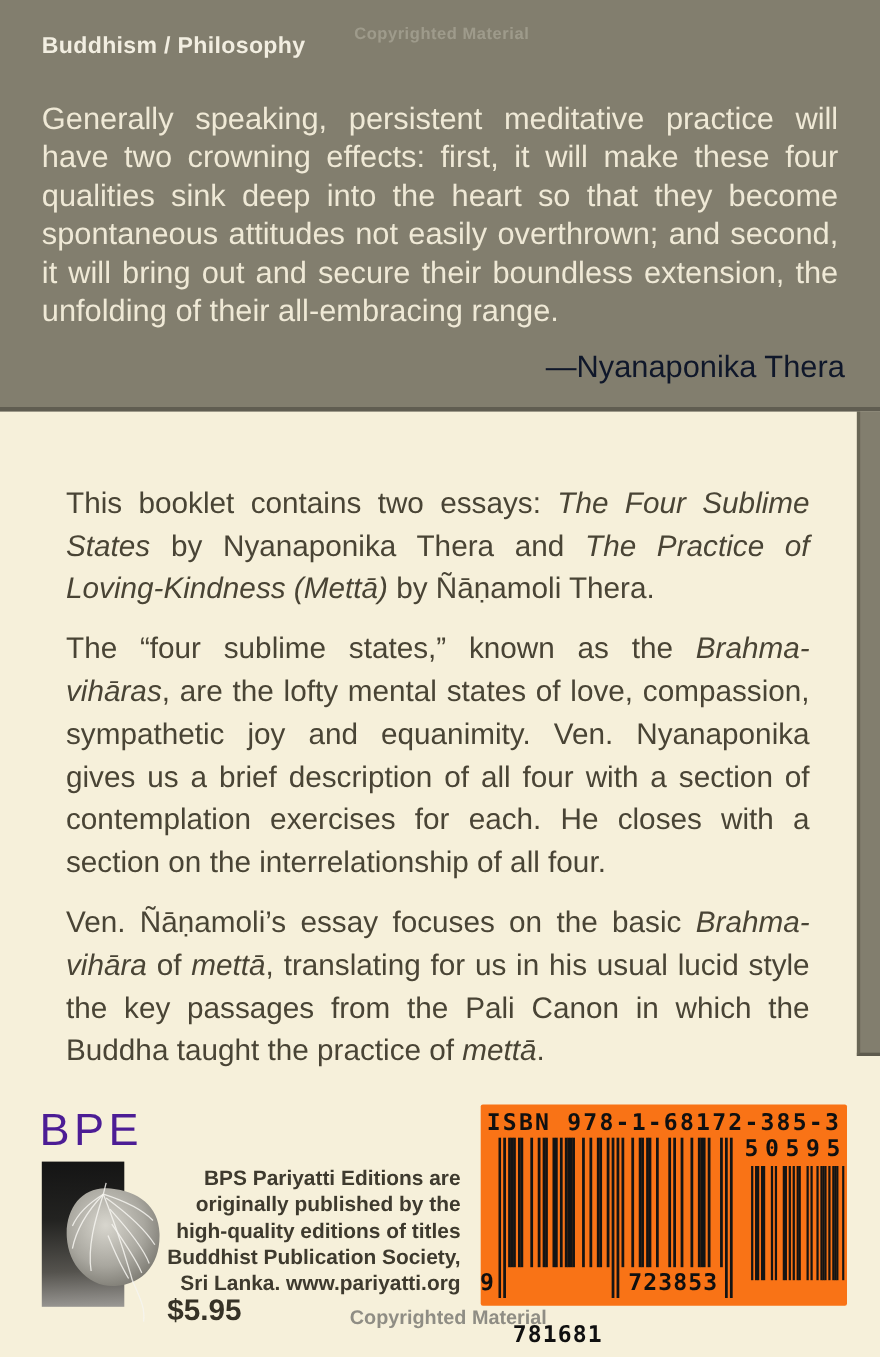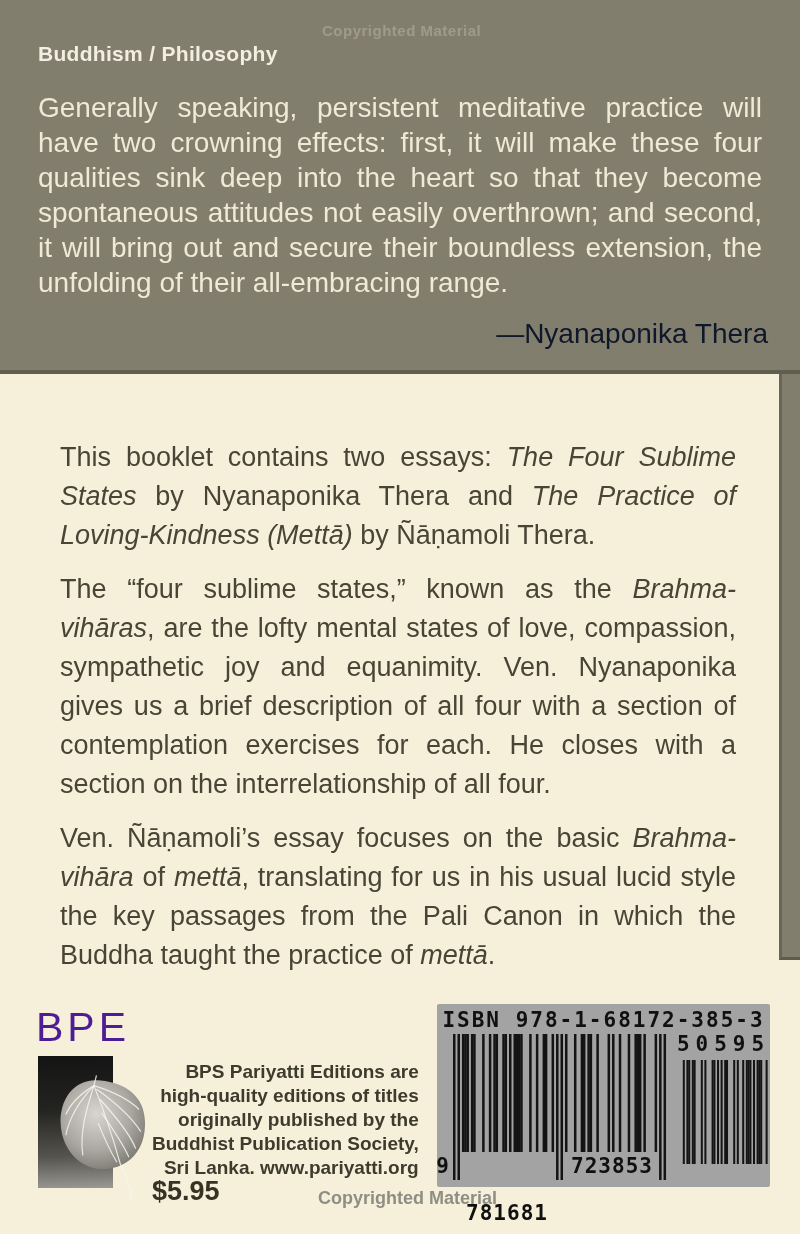--- a/index.html
+++ b/index.html
@@ -4,21 +4,21 @@
 <style>
   html,body{margin:0;padding:0;background:#e9e9e9;}
   .cover{position:relative;width:800px;height:1234px;background:#f6f0da;
          font-family:"Liberation Sans",sans-serif;overflow:hidden;}
 
   
   .top-band{position:absolute;left:0;top:0;width:800px;height:370px;
             background:#827e6e;border-bottom:4px solid #605d51;}
   .watermark-top{position:absolute;left:322px;top:22px;font-size:15px;font-weight:bold;
                  color:rgba(225,222,208,0.30);letter-spacing:.5px;}
-  .category{position:absolute;left:38px;top:42px;font-size:21px;font-weight:bold;
+  .category{position:absolute;left:38px;top:30px;font-size:21px;font-weight:bold;
             color:#f2eee1;letter-spacing:.3px;}
   .quote{position:absolute;left:38px;top:90px;width:724px;font-size:28px;line-height:35px;
          color:#efe9d6;text-align:justify;text-align-last:left;}
   .attribution{position:absolute;right:32px;top:318px;font-size:28px;color:#0f172a;}
 
   
   .right-strip{position:absolute;left:779px;top:374px;width:21px;height:586px;
                background:#827e6e;border-left:3px solid #696655;border-bottom:3px solid #5e5b4e;
                box-sizing:border-box;}
 
@@ -33,21 +33,21 @@
              letter-spacing:4px;}
   .logo-rect{position:absolute;left:38px;top:1056px;width:75px;height:132px;
              background:linear-gradient(178deg,#141414 0%,#232321 40%,#55534e 75%,#9b9995 100%);}
   .leaf-svg{position:absolute;left:52px;top:1072px;width:106px;height:132px;}
   .blurb{position:absolute;left:152px;top:1060px;font-size:19px;line-height:24px;
          font-weight:bold;color:#3e3a2e;text-align:right;}
   .price{position:absolute;left:152px;top:1176px;font-size:27px;font-weight:bold;color:#363226;}
 
   
   .barcode-box{position:absolute;left:437px;top:1004px;width:333px;height:183px;
-               background:#a3a3a3;border-radius:2px;}
+               background:#f97316;border-radius:2px;}
   .isbn-line{position:absolute;left:0;top:4px;width:100%;text-align:center;
              font-family:"DejaVu Sans Mono",monospace;font-size:21px;font-weight:bold;
              letter-spacing:2px;color:#101010;white-space:nowrap;}
   .ean-main{position:absolute;left:16px;top:30px;}
   .ean-digit{position:absolute;top:150px;font-family:"DejaVu Sans Mono",monospace;
              font-size:21px;font-weight:bold;color:#101010;}
   .d9{left:-4px;width:16px;text-align:right;}
   .dleft{left:25px;width:90px;text-align:center;letter-spacing:1px;margin-top:47px;}
   .dright{left:130px;width:90px;text-align:center;letter-spacing:1px;}
   .supp-digits{position:absolute;left:239px;top:28px;width:95px;text-align:center;
@@ -99,22 +99,22 @@
       <path d="M47 16 C 66 22, 86 30, 100 44"></path>
       <path d="M50 20 C 72 36, 92 54, 102 70"></path>
       <path d="M54 32 C 74 54, 90 74, 96 90"></path>
       <path d="M56 48 C 70 68, 82 86, 88 100"></path>
       <path d="M52 60 C 60 80, 68 96, 74 106"></path>
     </g>
   </svg>
 
   <div class="blurb">
     <div>BPS Pariyatti Editions are</div>
+    <div>originally published by the</div>
     <div>high-quality editions of titles</div>
-    <div>originally published by the</div>
     <div>Buddhist Publication Society,</div>
     <div>Sri Lanka. www.pariyatti.org</div>
   </div>
   <div class="price">$5.95</div>
 
   <div class="barcode-box">
     <div class="isbn-line">ISBN 978-1-68172-385-3</div>
     <svg id="ean-main" class="ean-main" width="214" height="146">
         <g fill="#141414">
           <rect x="0.00" y="0" width="2.50" height="146"></rect>

